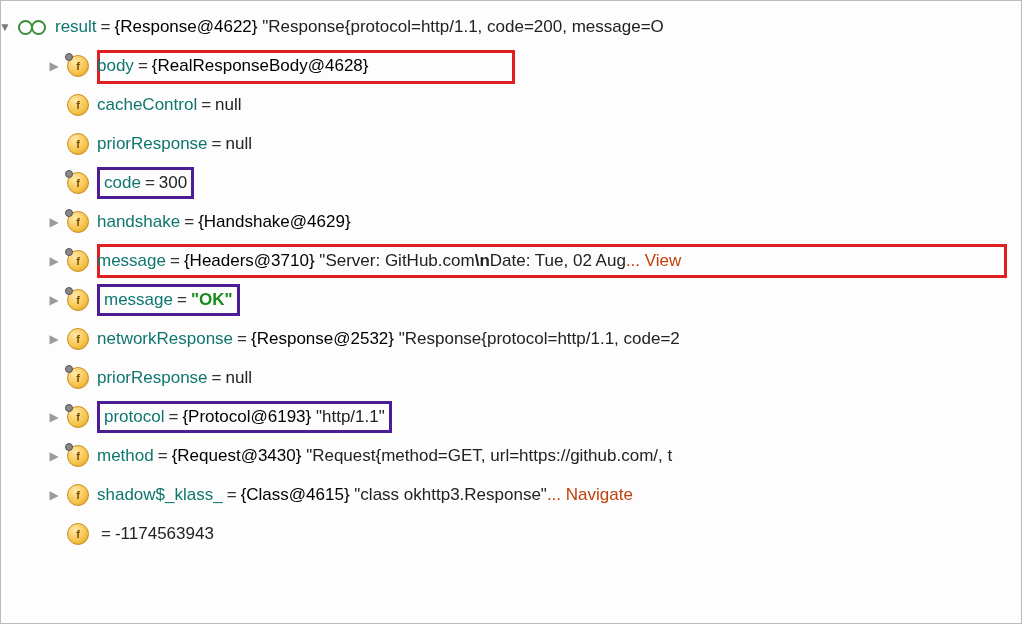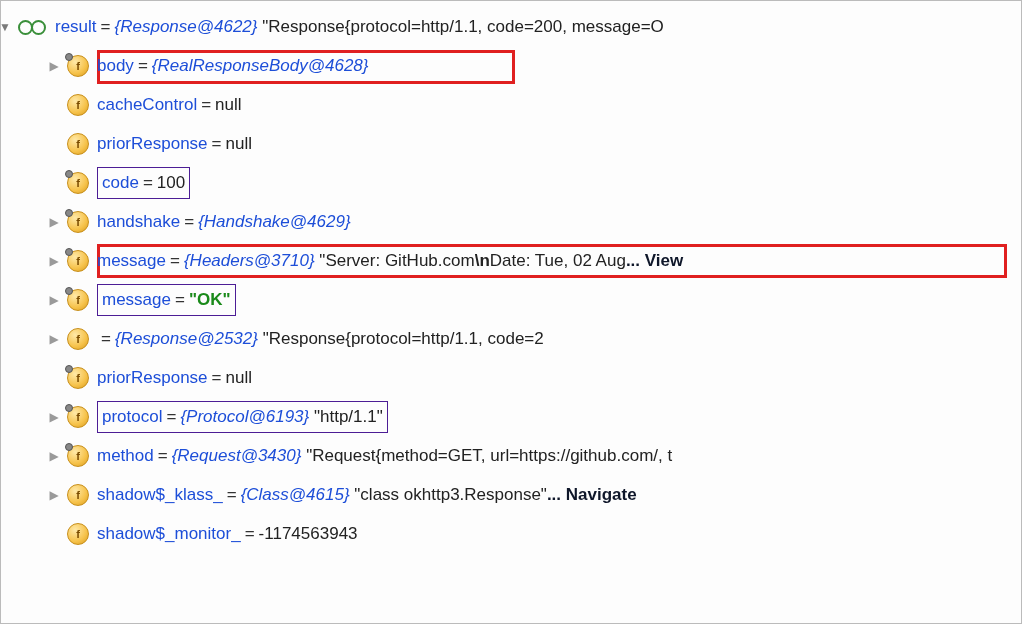--- a/index.html
+++ b/index.html
@@ -69,29 +69,29 @@
     .glasses::before, .glasses::after {
       content: "";
       position: absolute;
       width: 11px; height: 11px;
       border: 2px solid #3a8f3a;
       border-radius: 50%;
       top: 2px;
     }
     .glasses::before { left: 1px; }
     .glasses::after { right: 1px; }
-    .name { color: #1d4ed8; }
+    .name { color: #0f766e; }
     .eq { color: #333; padding: 0 4px; }
-    .type { color: #1d4ed8; font-style: italic; }
+    .type { color: #000000; }
     .val-black { color: #222; font-weight: 500; }
     .val-green { color: #1a8a1a; font-weight: 600; }
     .bold-esc { font-weight: 700; }
-    .link { color: #0f172a; font-weight: bold; }
+    .link { color: #c2410c; }
     .hl {
-      border: 1px solid #4c1d95;
+      border: 3px solid #4c1d95;
       padding: 1px 4px;
       display: inline-flex;
       align-items: center;
       height: 32px;
       justify-content: flex-end;
     }
     .hl-wide {
       border: 3px solid #e02020;
       position: absolute;
       height: 34px;
@@ -151,21 +151,21 @@
         <span class="val-black">null</span>
       </div>
       <div class="row">
         <span class="gutter">
           <span class="arrow"></span>
           <span class="badge">f<span class="pin"></span></span>
         </span>
         <span class="hl">
           <span class="name">code</span>
           <span class="eq"> = </span>
-          <span class="val-black">100</span>
+          <span class="val-black">300</span>
         </span>
       </div>
       <div class="row">
         <span class="gutter">
           <span class="arrow">▶</span>
           <span class="badge">f<span class="pin"></span></span>
         </span>
         <span class="name">handshake</span>
         <span class="eq"> = </span>
         <span class="type">{Handshake@4629}</span>
@@ -191,20 +191,21 @@
           <span class="name">message</span>
           <span class="eq"> = </span>
           <span class="val-green">"OK"</span>
         </span>
       </div>
       <div class="row">
         <span class="gutter">
           <span class="arrow">▶</span>
           <span class="badge">f</span>
         </span>
+        <span class="name">networkResponse</span>
         <span class="eq"> = </span>
         <span class="type">{Response@2532}</span>
         <span>&nbsp;</span>
         <span class="val-black">"Response{protocol=http/1.1, code=2</span>
       </div>
       <div class="row">
         <span class="gutter">
           <span class="arrow"></span>
           <span class="badge">f<span class="pin"></span></span>
         </span>
@@ -246,19 +247,18 @@
         <span class="type">{Class@4615}</span>
         <span>&nbsp;</span>
         <span class="val-black">"class okhttp3.Response"</span>
         <span class="link"> ... Navigate</span>
       </div>
       <div class="row">
         <span class="gutter">
           <span class="arrow"></span>
           <span class="badge">f</span>
         </span>
-        <span class="name">shadow$_monitor_</span>
         <span class="eq"> = </span>
         <span class="val-black">-1174563943</span>
       </div>
     </div>
 
 </div>
 
 </body></html>

